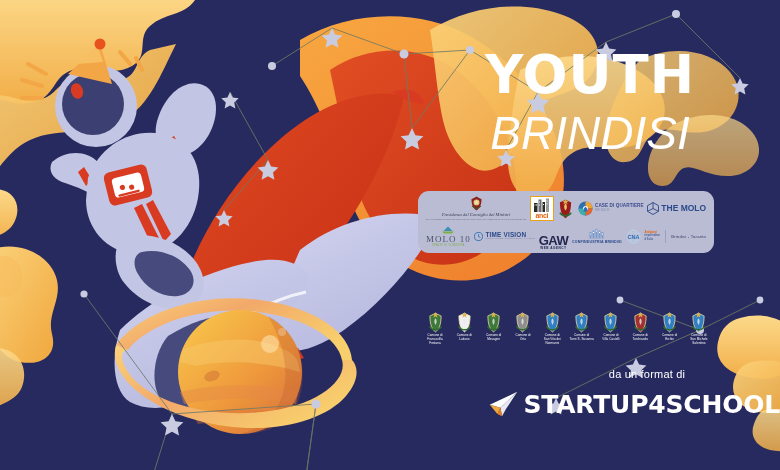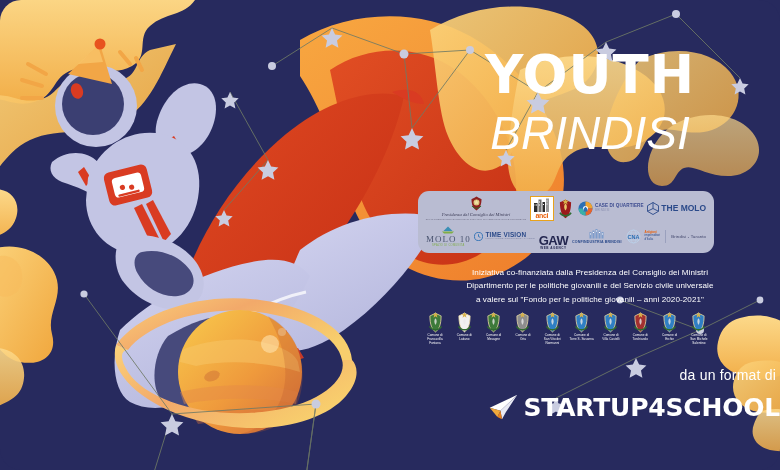--- a/index.html
+++ b/index.html
@@ -2,21 +2,21 @@
 <html><head>
 <meta charset="utf-8">
 <style>
   html,body{margin:0;padding:0;}
   body{
     width:780px;height:470px;overflow:hidden;
     background:#272a5e;
     font-family:"Liberation Sans", sans-serif;
     position:relative;
   }
-  .stage{position:absolute;inset:0;width:780px;height:470px;overflow:hidden;border-radius:21px;}
+  .stage{position:absolute;inset:0;width:780px;height:470px;overflow:hidden;}
   .layer{position:absolute;inset:0;width:780px;height:470px;}
   svg.layer{display:block;}
 
   
   .right-col{
     position:absolute;left:400px;top:0;width:380px;height:470px;
     z-index:40;
   }
   .title-wrap{
     position:absolute;left:0;top:48px;width:380px;text-align:center;
@@ -129,21 +129,21 @@
   .comune-label{
     font-size:3.05px;line-height:1.25;color:#ffffff;text-align:center;
     letter-spacing:.05px;
   }
 
   
   .s4s{
     position:absolute;left:118px;top:368px;width:262px;
   }
   .s4s-kicker{
-    text-align:right;color:#ffffff;font-size:14px;letter-spacing:.2px;
+    text-align:center;color:#ffffff;font-size:11px;letter-spacing:.2px;
     padding-right:4px;line-height:1.1;
   }
   .s4s-main{display:flex;align-items:center;justify-content:flex-end;gap:4px;margin-top:11px;}
   .s4s-mark{width:34px;height:26px;flex:0 0 auto;}
   .s4s-word{
     color:#ffffff;font-size:25px;font-weight:bold;letter-spacing:-0.2px;
     font-family:"DejaVu Sans", sans-serif;line-height:1;
   }
 </style>
 </head>
@@ -501,25 +501,20 @@
             <div class="cna-1">Artigiani</div>
             <div class="cna-2">imprenditori</div>
             <div class="cna-3">d'Italia</div>
           </div>
           <div class="cna-divider"></div>
           <div class="cna-city">Brindisi - Taranto</div>
         </div>
       </div>
     </div>
 
-    <div class="funding">
-      <div>Iniziativa co-finanziata dalla Presidenza del Consiglio dei Ministri</div>
-      <div>Dipartimento per le politiche giovanili e del Servizio civile universale</div>
-      <div>a valere sul "Fondo per le politiche giovanili – anni 2020-2021"</div>
-    </div>
 
     <div class="comuni" id="comuni-row">
         <div class="comune">
 <svg class="comune-crest" viewBox="0 0 24 30" xmlns="http://www.w3.org/2000/svg">
   <path d="M12,1.5 C9,3.5 4,5.5 4,5.5 C4,18 7,25 12,28.5 C17,25 20,18 20,5.5 C20,5.5 15,3.5 12,1.5 Z" fill="#3d7a3a" stroke="#f2e3a8" stroke-width="1.1"></path>
   <path d="M12,9 C10,11 9.5,15 12,18.5 C14.5,15 14,11 12,9 Z" fill="#e8e8e8" opacity=".8"></path>
   <path d="M12,0.5 l1.3,2.7 3,0 -2.4,1.9 .9,3 -2.8,-1.9 -2.8,1.9 .9,-3 -2.4,-1.9 3,0 Z" fill="#d8b24a"></path>
   <path d="M3.5,20.5 C7.5,27 16.5,27 20.5,20.5" stroke="#2f6b2f" stroke-width="2" fill="none"></path>
 </svg>
           <div class="comune-label">

